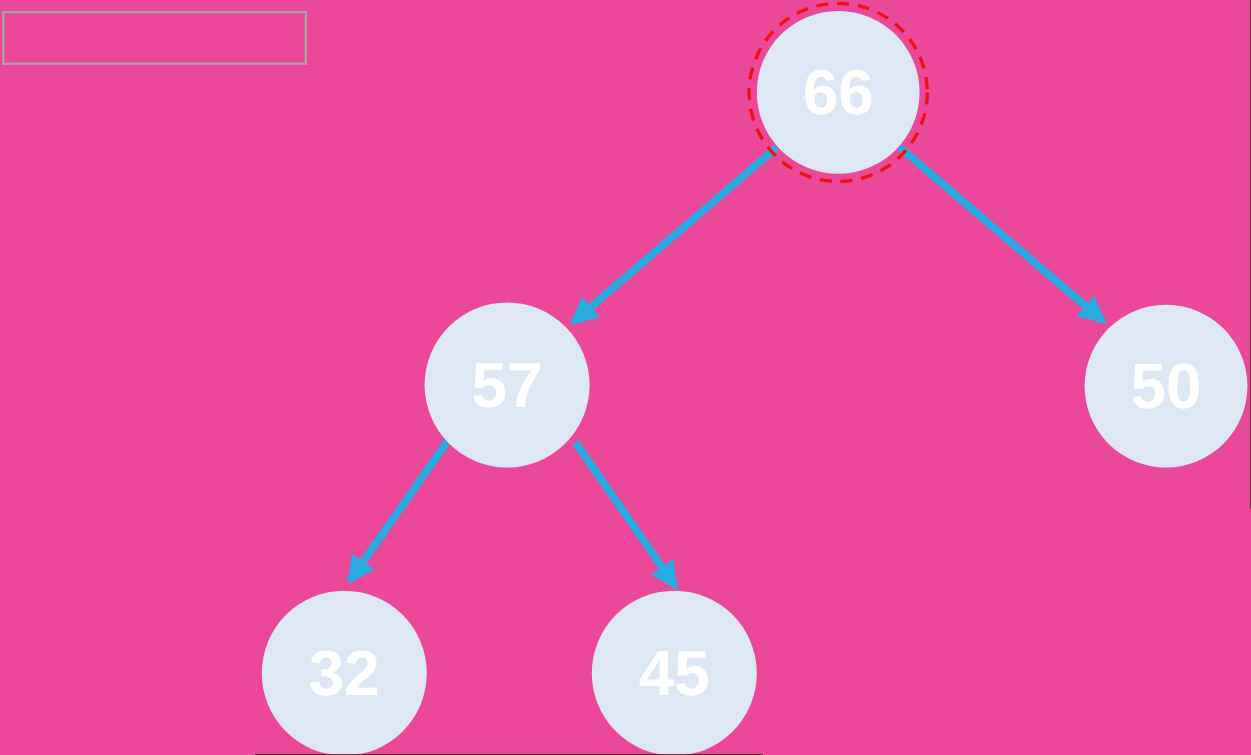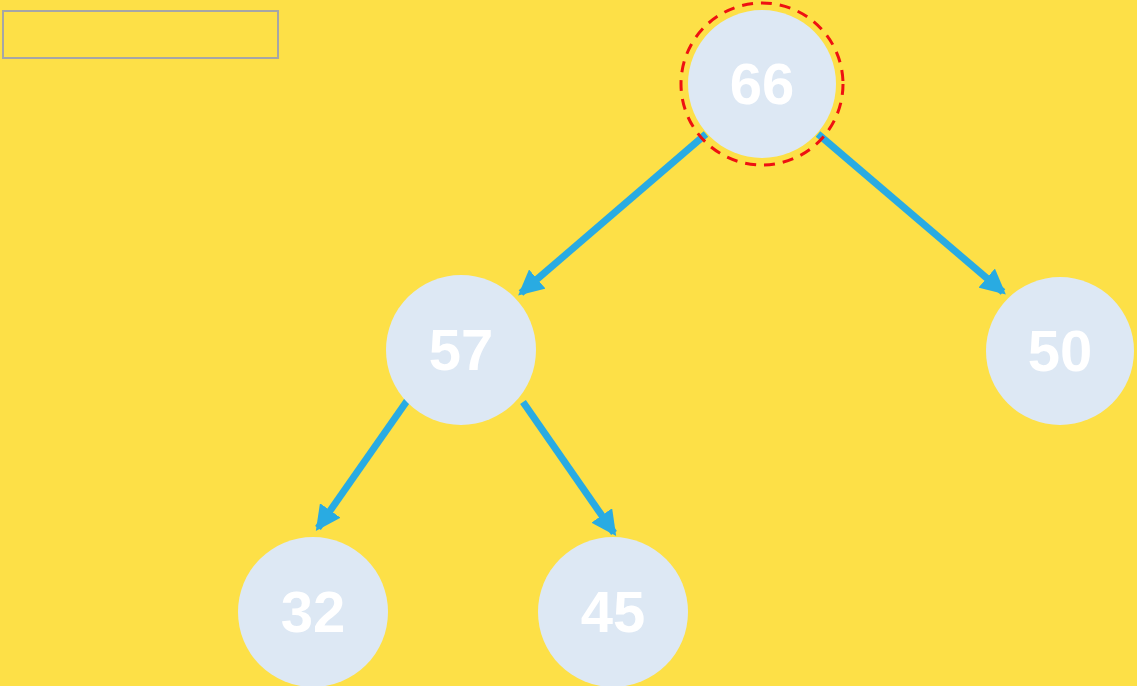--- a/index.html
+++ b/index.html
@@ -4,21 +4,21 @@
 <style>
   html, body {
     margin: 0;
     padding: 0;
     background: #000000;
   }
   .stage {
     position: relative;
     width: 1137px;
     height: 686px;
-    background: #fde047;
+    background: #ec4899;
     overflow: hidden;
     font-family: "Liberation Sans", sans-serif;
   }
   .title-box {
     position: absolute;
     left: 2px;
     top: 10px;
     width: 277px;
     height: 49px;
     border: 2px solid #a6a6a6;

